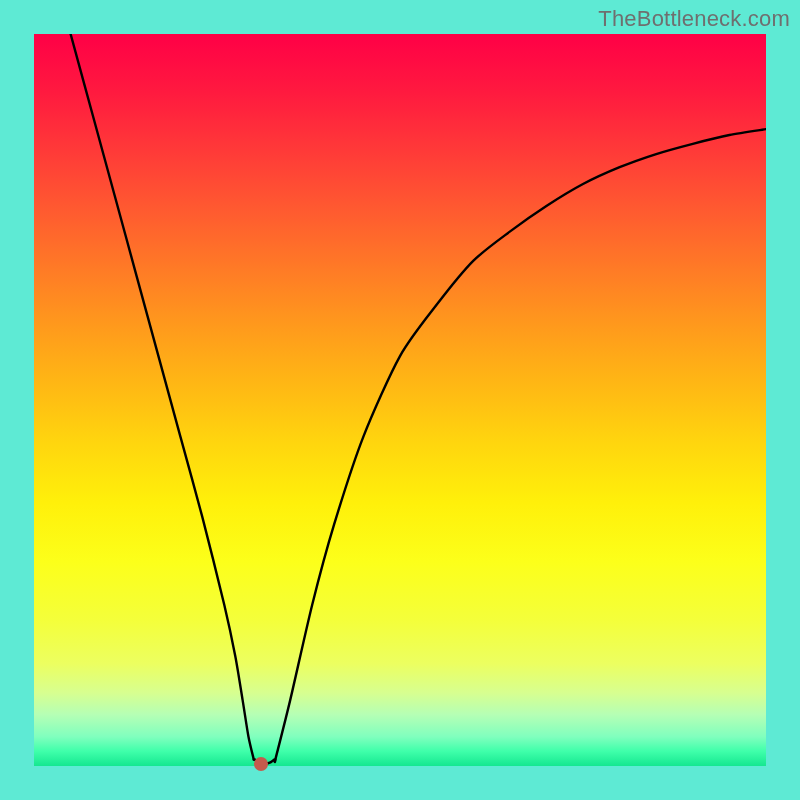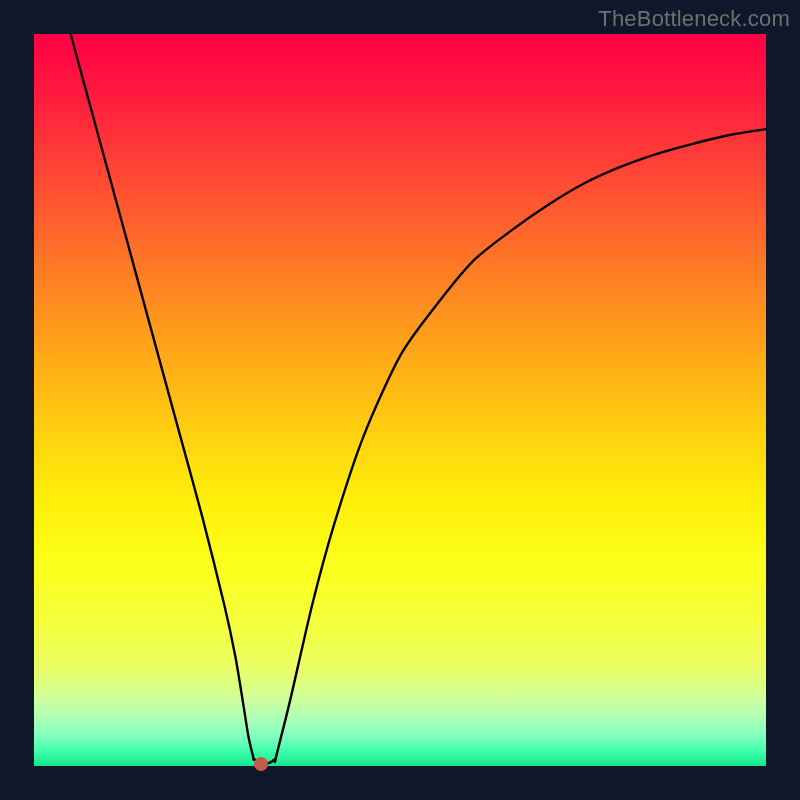--- a/index.html
+++ b/index.html
@@ -7,21 +7,21 @@
     padding: 0;
     width: 800px;
     height: 800px;
     background: #000;
     font-family: Arial, Helvetica, sans-serif;
   }
   .frame {
     position: relative;
     width: 800px;
     height: 800px;
-    background: #0f172a;
+    background: #5eead4;
     text-align: right;
   }
   .plot-area {
     position: absolute;
     left: 34px;
     top: 34px;
     width: 732px;
     height: 732px;
     
     background: linear-gradient(to bottom,

